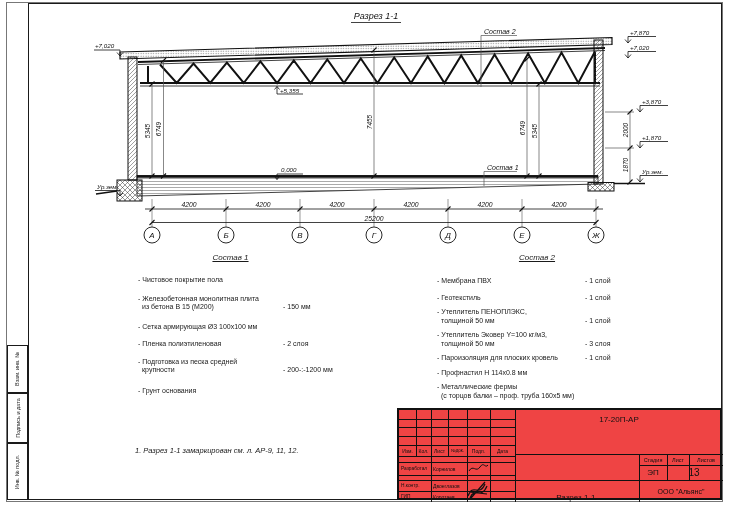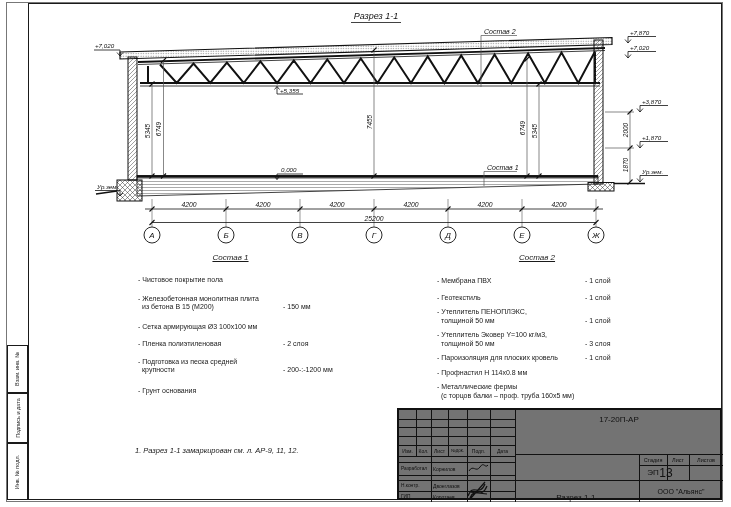--- a/index.html
+++ b/index.html
@@ -18,21 +18,21 @@
   .sostav { font-size:7px; line-height:8.5px; color:#1a1a1a; }
   .sostav .heading { font-style:italic; text-decoration:underline; font-size:8px; text-align:center; height:10px; }
   .srow { display:flex; align-items:flex-end; }
   #sostav1 { left:138px; top:254px; width:185px; }
   #sostav1 .slabel { width:145px; flex:none; }
   #sostav2 { left:437px; top:254px; width:200px; }
   #sostav2 .slabel { width:148px; flex:none; }
   .sval { flex:none; white-space:nowrap; }
   #note { left:135px; top:446px; font-size:7.5px; color:#1a1a1a;font-style:italic; }
   
-  #tb { left:397px; top:408px; width:325px; height:92px; border:2px solid #111; background:#737373; font-size:6px; }
+  #tb { left:397px; top:408px; width:325px; height:92px; border:2px solid #111; background:#ef4444; font-size:6px; }
   #tb .vl { position:absolute; width:1px; background:#111; }
   #tb .hl { position:absolute; height:1px; background:#111; }
   #tb .cell { position:absolute; display:flex; align-items:center; justify-content:center; overflow:hidden; white-space:nowrap; }
   #tb .cl { justify-content:flex-start; padding-left:2px; }
   #tb .top { align-items:flex-start; padding-top:5px; }
 </style>
 </head>
 <body>
 
 <div class="abs" id="sheet-border"></div>
@@ -371,17 +371,17 @@
     </svg>
   <svg class="abs" style="left:66px;top:68px" width="26" height="24" viewBox="0 0 26 24">
       <path d="M3,18 C8,4 14,20 20,6 M5,20 C10,8 16,22 22,8 M4,14 L22,16 M6,20 L20,4" fill="none" stroke="#111" stroke-width="1.2"></path>
     </svg>
 
   <div class="cell top" style="left:116px;top:0;width:208px;height:44px;font-size:8px">17-20П-АР</div>
   <div class="cell" style="left:240px;top:44px;width:28px;height:11px;font-size:5.5px">Стадия</div>
   <div class="cell" style="left:268px;top:44px;width:22px;height:11px;font-size:5.5px">Лист</div>
   <div class="cell" style="left:290px;top:44px;width:34px;height:11px;font-size:5.5px">Листов</div>
   <div class="cell" style="left:240px;top:55px;width:28px;height:15px;font-size:8px">ЭП</div>
-  <div class="cell" style="left:256px;top:55px;width:22px;height:15px;font-size:12px">13</div>
+  <div class="cell" style="left:284px;top:55px;width:22px;height:15px;font-size:10px">13</div>
   <div class="cell" style="left:290px;top:55px;width:34px;height:15px;font-size:8px"></div>
   <div class="cell" style="left:116px;top:70px;width:124px;height:34px;font-size:8px">Разрез 1-1.</div>
   <div class="cell" style="left:240px;top:70px;width:84px;height:22px;font-size:7px">ООО "Альянс"</div>
 </div>
 
 </body></html>

